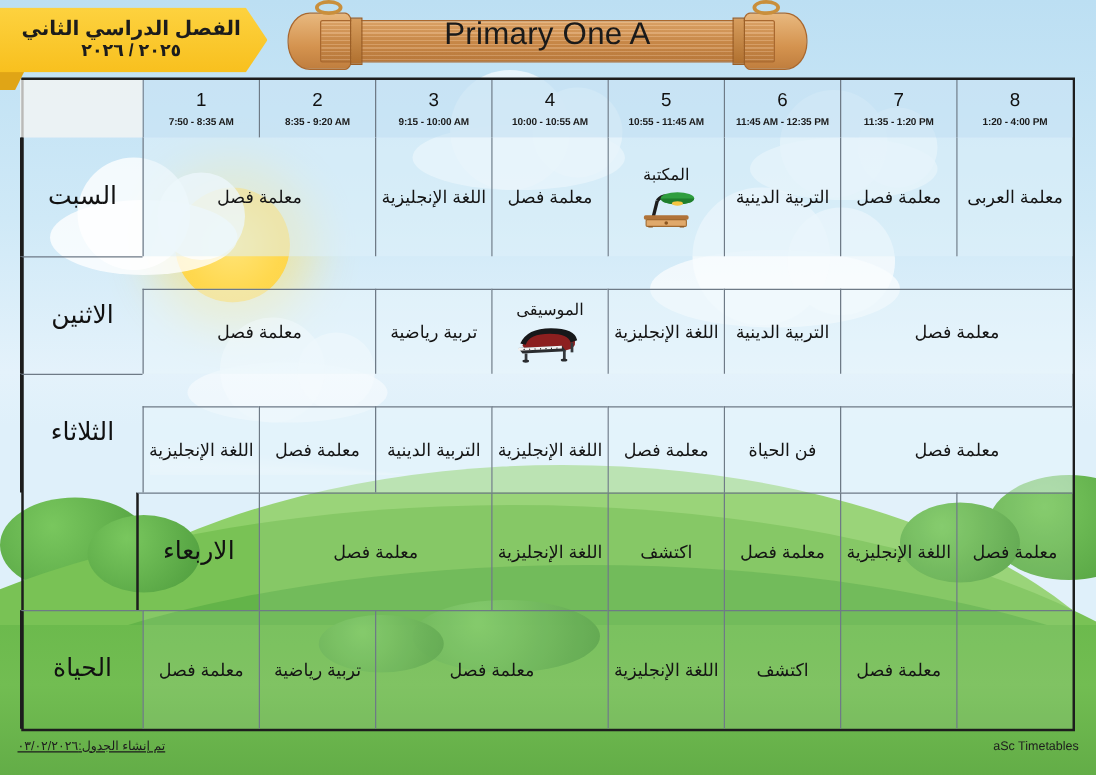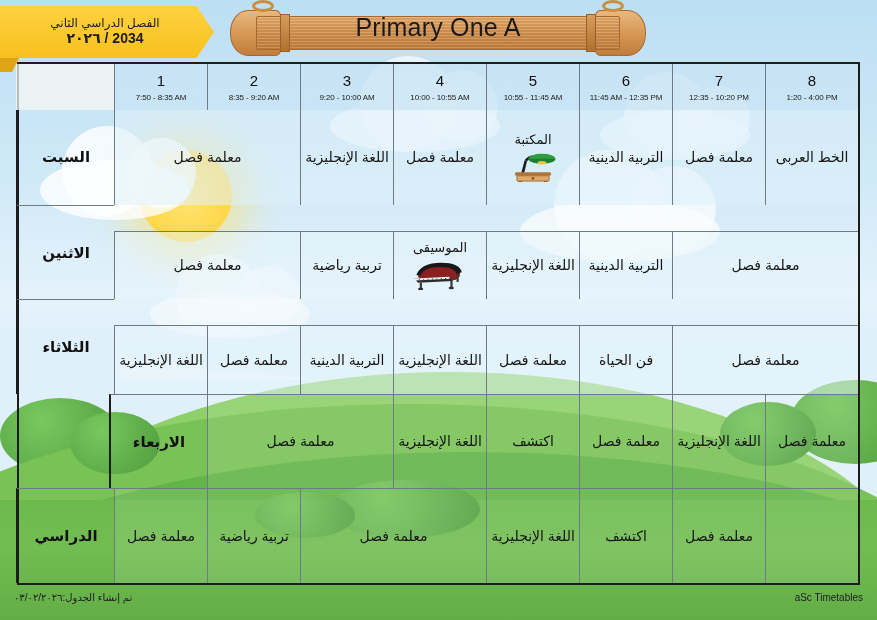--- a/index.html
+++ b/index.html
@@ -77,21 +77,21 @@
   .b6 { left: 255px; top: 492px; width: 100px; height: 46px; opacity: .85; }
 
   
   #semester-flag {
     position: absolute; left: -4px; top: 6px; width: 218px; height: 52px;
     background: linear-gradient(#fdd23f, #f8c01e);
     clip-path: polygon(0 0, 92% 0, 100% 50%, 92% 100%, 0 100%);
     display: flex; flex-direction: column; align-items: center; justify-content: center;
     z-index: 6;
   }
-  #semester-flag .l1 { font-size: 12px; font-weight: normal; color: #1c1c1c; line-height: 1.1; }
+  #semester-flag .l1 { font-size: 16px; font-weight: bold; color: #1c1c1c; line-height: 1.1; }
   #semester-flag .l2 { font-size: 14px; font-weight: bold; color: #1c1c1c; line-height: 1.2; }
   .flag-fold {
     position: absolute; left: -4px; top: 52px; width: 26px; height: 20px;
     background: #e0a516; z-index: 5;
     clip-path: polygon(0 0, 100% 0, 62% 100%, 0 100%);
   }
 
   
   #title-scroll {
     position: absolute; left: 228px; top: 4px; width: 420px; height: 54px; z-index: 6;
@@ -153,25 +153,25 @@
   
   .c-day    { flex: 0 0 98px; }
   .c-p      { flex: 0 0 93px; }
   .c-p.w2   { flex: 0 0 186px; }
 
   
   #header-row .cell { flex-direction: column; justify-content: center; gap: 3px;
                       background: rgba(196,225,243,.5); border-top: none; }
   #header-row .c-day { background: rgba(247,247,242,.72); }
   .ph-num  { font-size: 15px; color: #111; }
-  .ph-time { font-size: 8px; color: #1a1a1a; letter-spacing: -.1px; direction: ltr; }
+  .ph-time { font-size: 8px; color: #1a1a1a; letter-spacing: -.1px; direction: ltr; font-weight: bold; }
 
   
   .c-day.dayname {
-    font-size: 15px; font-weight: 700; color: #111;
+    font-size: 20px; font-weight: 400; color: #111;
     border-right: none; border-left: 2px solid #1d1d1d;
     background: transparent;
   }
 
   .subject { display: block; }
   .with-icon { flex-direction: column; gap: 1px; padding-top: 2px; }
   .with-icon .subject { font-size: 13px; }
 
   
   .tint-sky   { background: rgba(222,240,250,.55); }
@@ -181,21 +181,21 @@
   
   .icon-lamp, .icon-piano { width: 54px; height: 34px; position: relative; }
 
   
   #footer {
     position: absolute; left: 0; top: 588px; width: 877px; height: 18px; z-index: 7;
     display: flex; align-items: center; justify-content: space-between;
     padding: 0 14px;
   }
   #footer .left  { font-size: 10px; color: #1d1d1d; direction: ltr; }
-  #footer .right { font-size: 10px; color: #1d1d1d; }
+  #footer .right { font-size: 10px; color: #1d1d1d; text-decoration: underline; }
 </style>
 </head>
 <body>
 
 <div id="scene">
 
   <div class="sky-rays"></div>
   <div class="sun"></div>
   <div class="cloud c1"></div>
   <div class="cloud c2"></div>
@@ -209,21 +209,21 @@
   <div class="bush b2"></div>
   <div class="bush b4"></div>
   <div class="hill hill-near"></div>
   <div class="ground"></div>
   <div class="bush b5"></div>
   <div class="bush b6"></div>
 
   <div class="flag-fold"></div>
   <div id="semester-flag">
     <div class="l1">الفصل الدراسي الثاني</div>
-    <div class="l2">2034 / ٢٠٢٦</div>
+    <div class="l2">٢٠٢٥ / ٢٠٢٦</div>
   </div>
 
   <div id="title-scroll">
     <div class="scroll-end left"></div>
     <div class="scroll-end right"></div>
     <div class="scroll-bar"></div>
     <div class="scroll-band bl"></div>
     <div class="scroll-band br"></div>
     <div class="scroll-ring rl"></div>
     <div class="scroll-ring rr"></div>
@@ -231,52 +231,52 @@
   </div>
 
   <div id="timetable">
     <div class="trow" id="header-row">
         <div class="cell c-p">
           <span class="ph-num">8</span>
           <span class="ph-time">1:20 - 4:00 PM</span>
         </div>
         <div class="cell c-p">
           <span class="ph-num">7</span>
-          <span class="ph-time">12:35 - 10:20 PM</span>
+          <span class="ph-time">11:35 - 1:20 PM</span>
         </div>
         <div class="cell c-p">
           <span class="ph-num">6</span>
           <span class="ph-time">11:45 AM - 12:35 PM</span>
         </div>
         <div class="cell c-p">
           <span class="ph-num">5</span>
           <span class="ph-time">10:55 - 11:45 AM</span>
         </div>
         <div class="cell c-p">
           <span class="ph-num">4</span>
           <span class="ph-time">10:00 - 10:55 AM</span>
         </div>
         <div class="cell c-p">
           <span class="ph-num">3</span>
-          <span class="ph-time">9:20 - 10:00 AM</span>
+          <span class="ph-time">9:15 - 10:00 AM</span>
         </div>
         <div class="cell c-p">
           <span class="ph-num">2</span>
           <span class="ph-time">8:35 - 9:20 AM</span>
         </div>
         <div class="cell c-p">
           <span class="ph-num">1</span>
           <span class="ph-time">7:50 - 8:35 AM</span>
         </div>
         <div class="cell c-day"></div>
       </div>
     <div id="body-rows" style="display: flex; flex-direction: column; flex: 1 1 auto;">
         <div class="trow" style="flex: 1 1 0px;">
           <div class="cell c-p tint-sky">
-            <span class="subject">الخط العربى</span>
+            <span class="subject">معلمة العربى</span>
           </div>
           <div class="cell c-p tint-sky">
             <span class="subject">معلمة فصل</span>
           </div>
           <div class="cell c-p tint-sky">
             <span class="subject">التربية الدينية</span>
           </div>
           <div class="cell c-p tint-sky with-icon">
             <span class="subject">المكتبة</span>
             <span class="icon-lamp">
@@ -398,21 +398,21 @@
           </div>
           <div class="cell c-p tint-grass w2">
             <span class="subject">معلمة فصل</span>
           </div>
           <div class="cell c-p tint-grass">
             <span class="subject">تربية رياضية</span>
           </div>
           <div class="cell c-p tint-grass">
             <span class="subject">معلمة فصل</span>
           </div>
-          <div class="cell c-day dayname">الدراسي</div>
+          <div class="cell c-day dayname">الحياة</div>
         </div>
       </div>
   </div>
 
   <div id="footer">
     <div class="left">aSc Timetables</div>
     <div class="right">تم إنشاء الجدول:٠٣/٠٢/٢٠٢٦</div>
   </div>
 
 </div>

